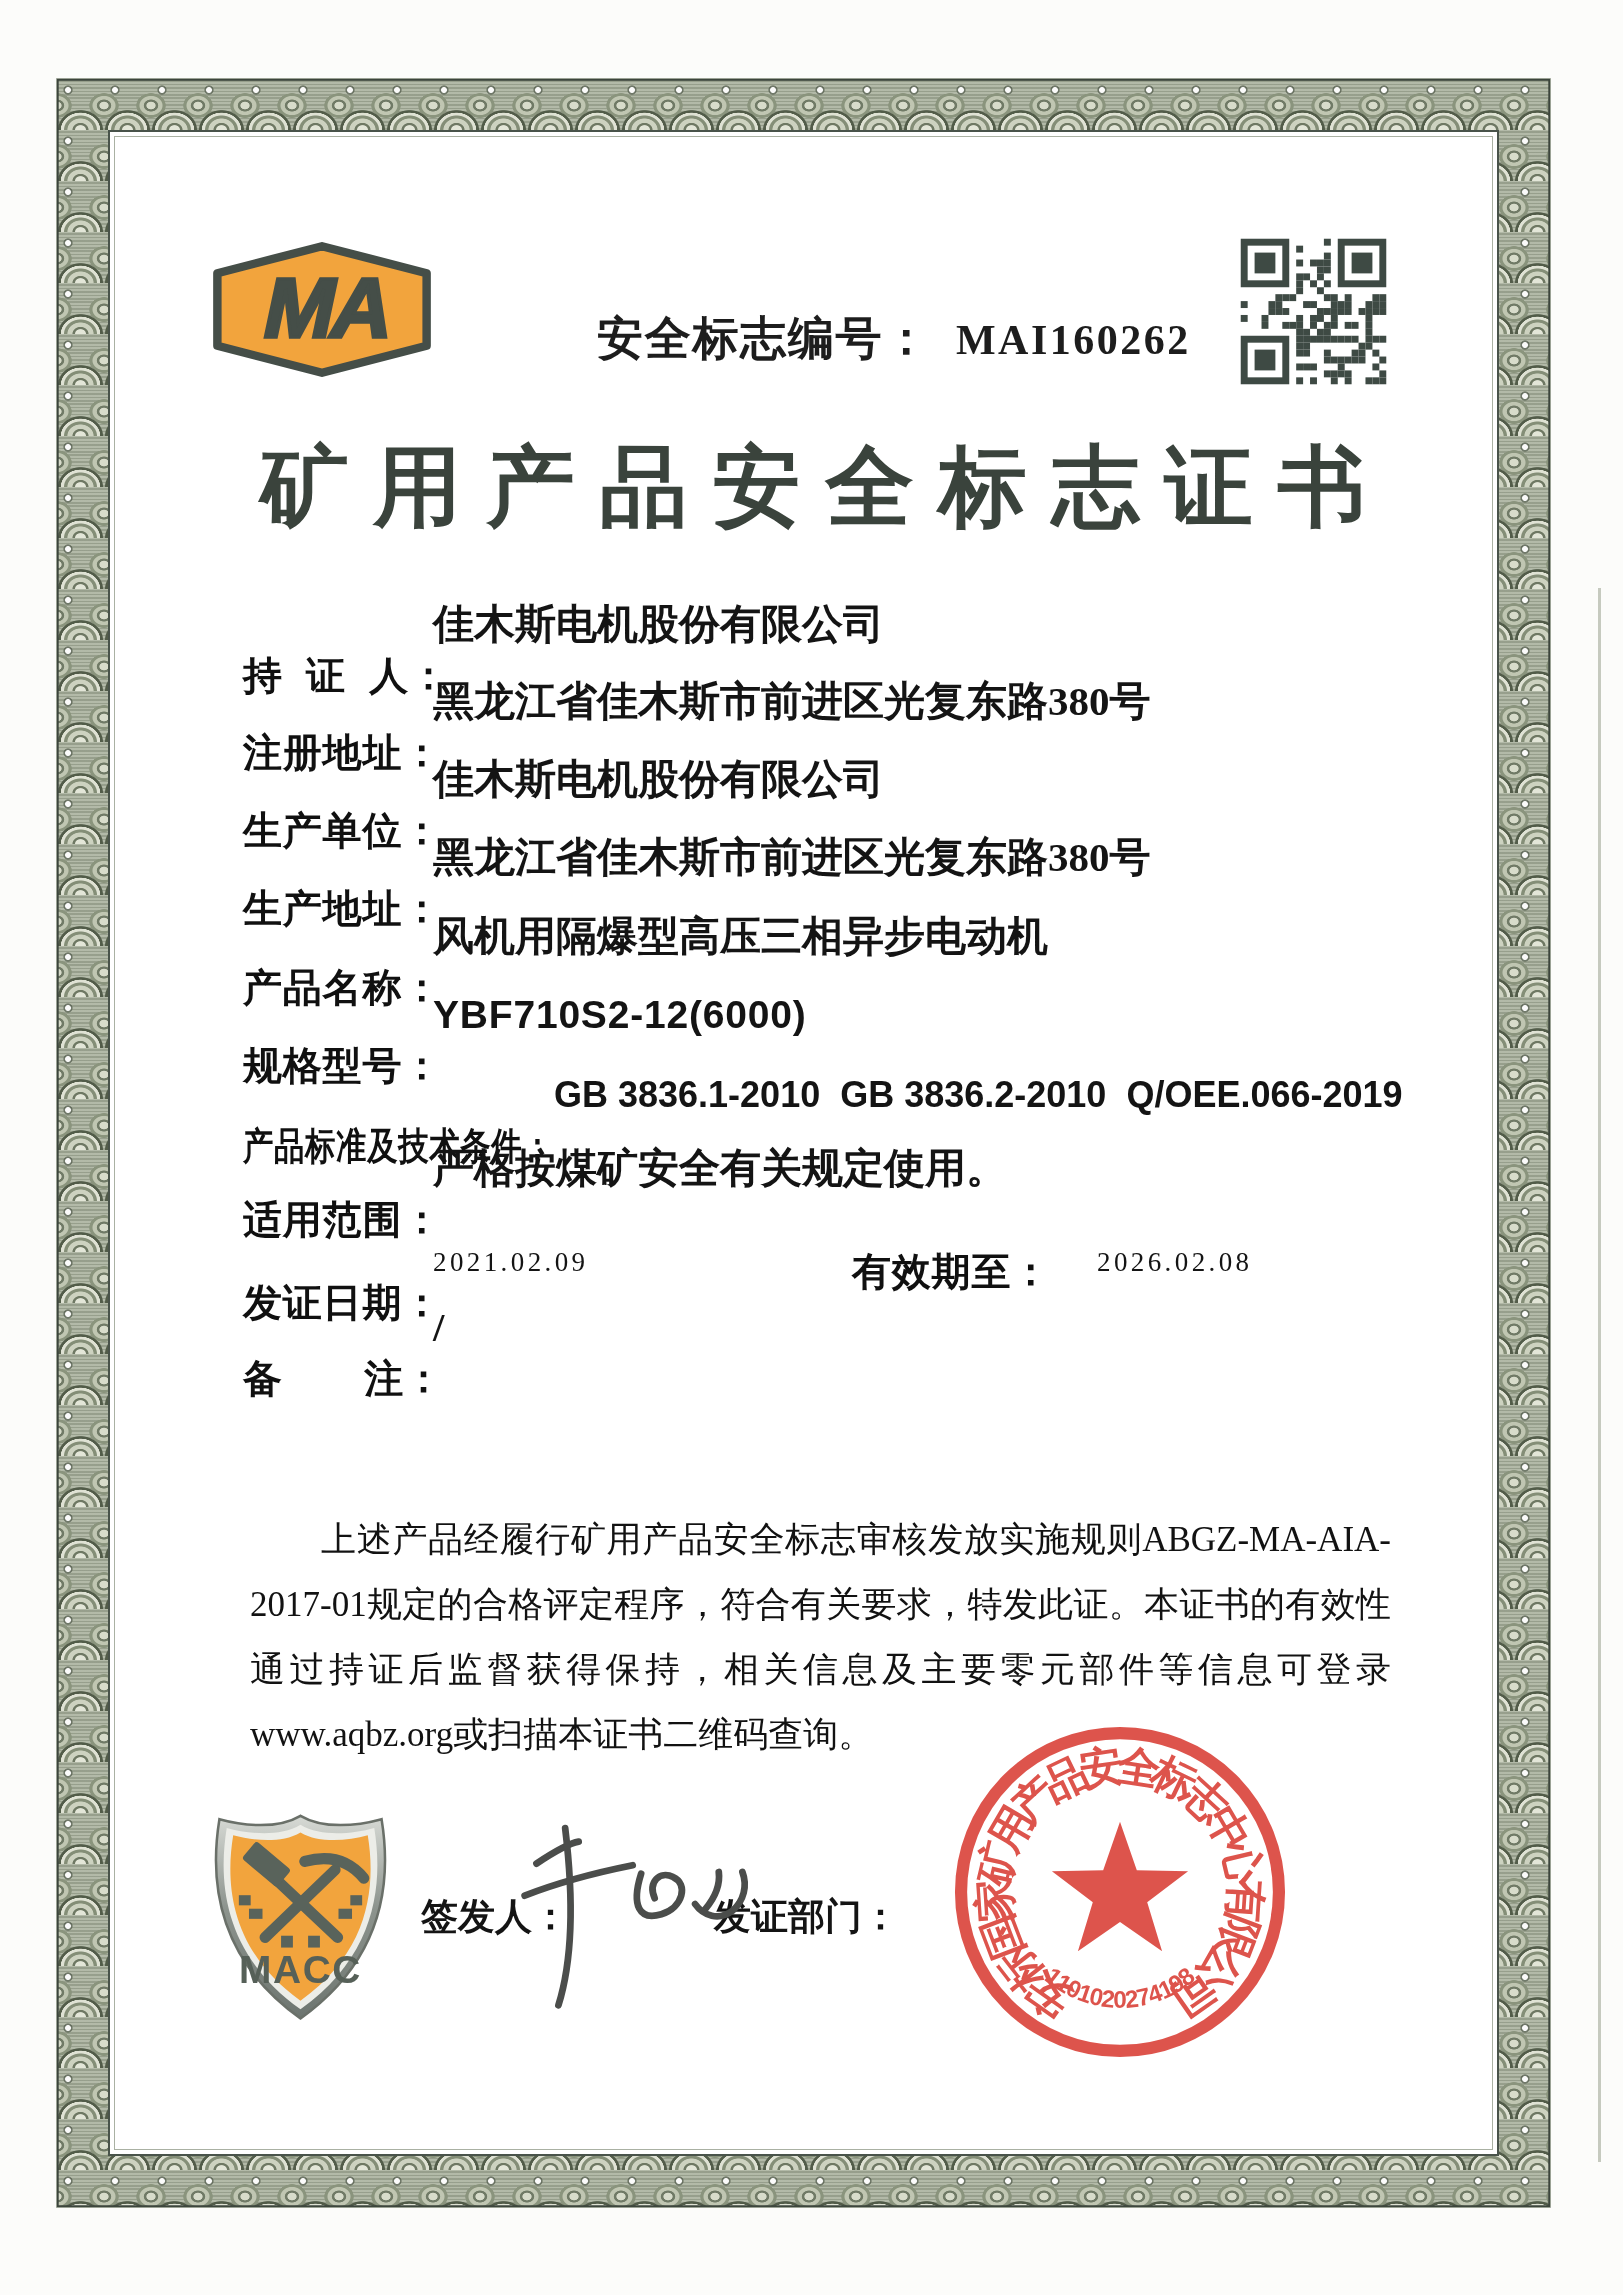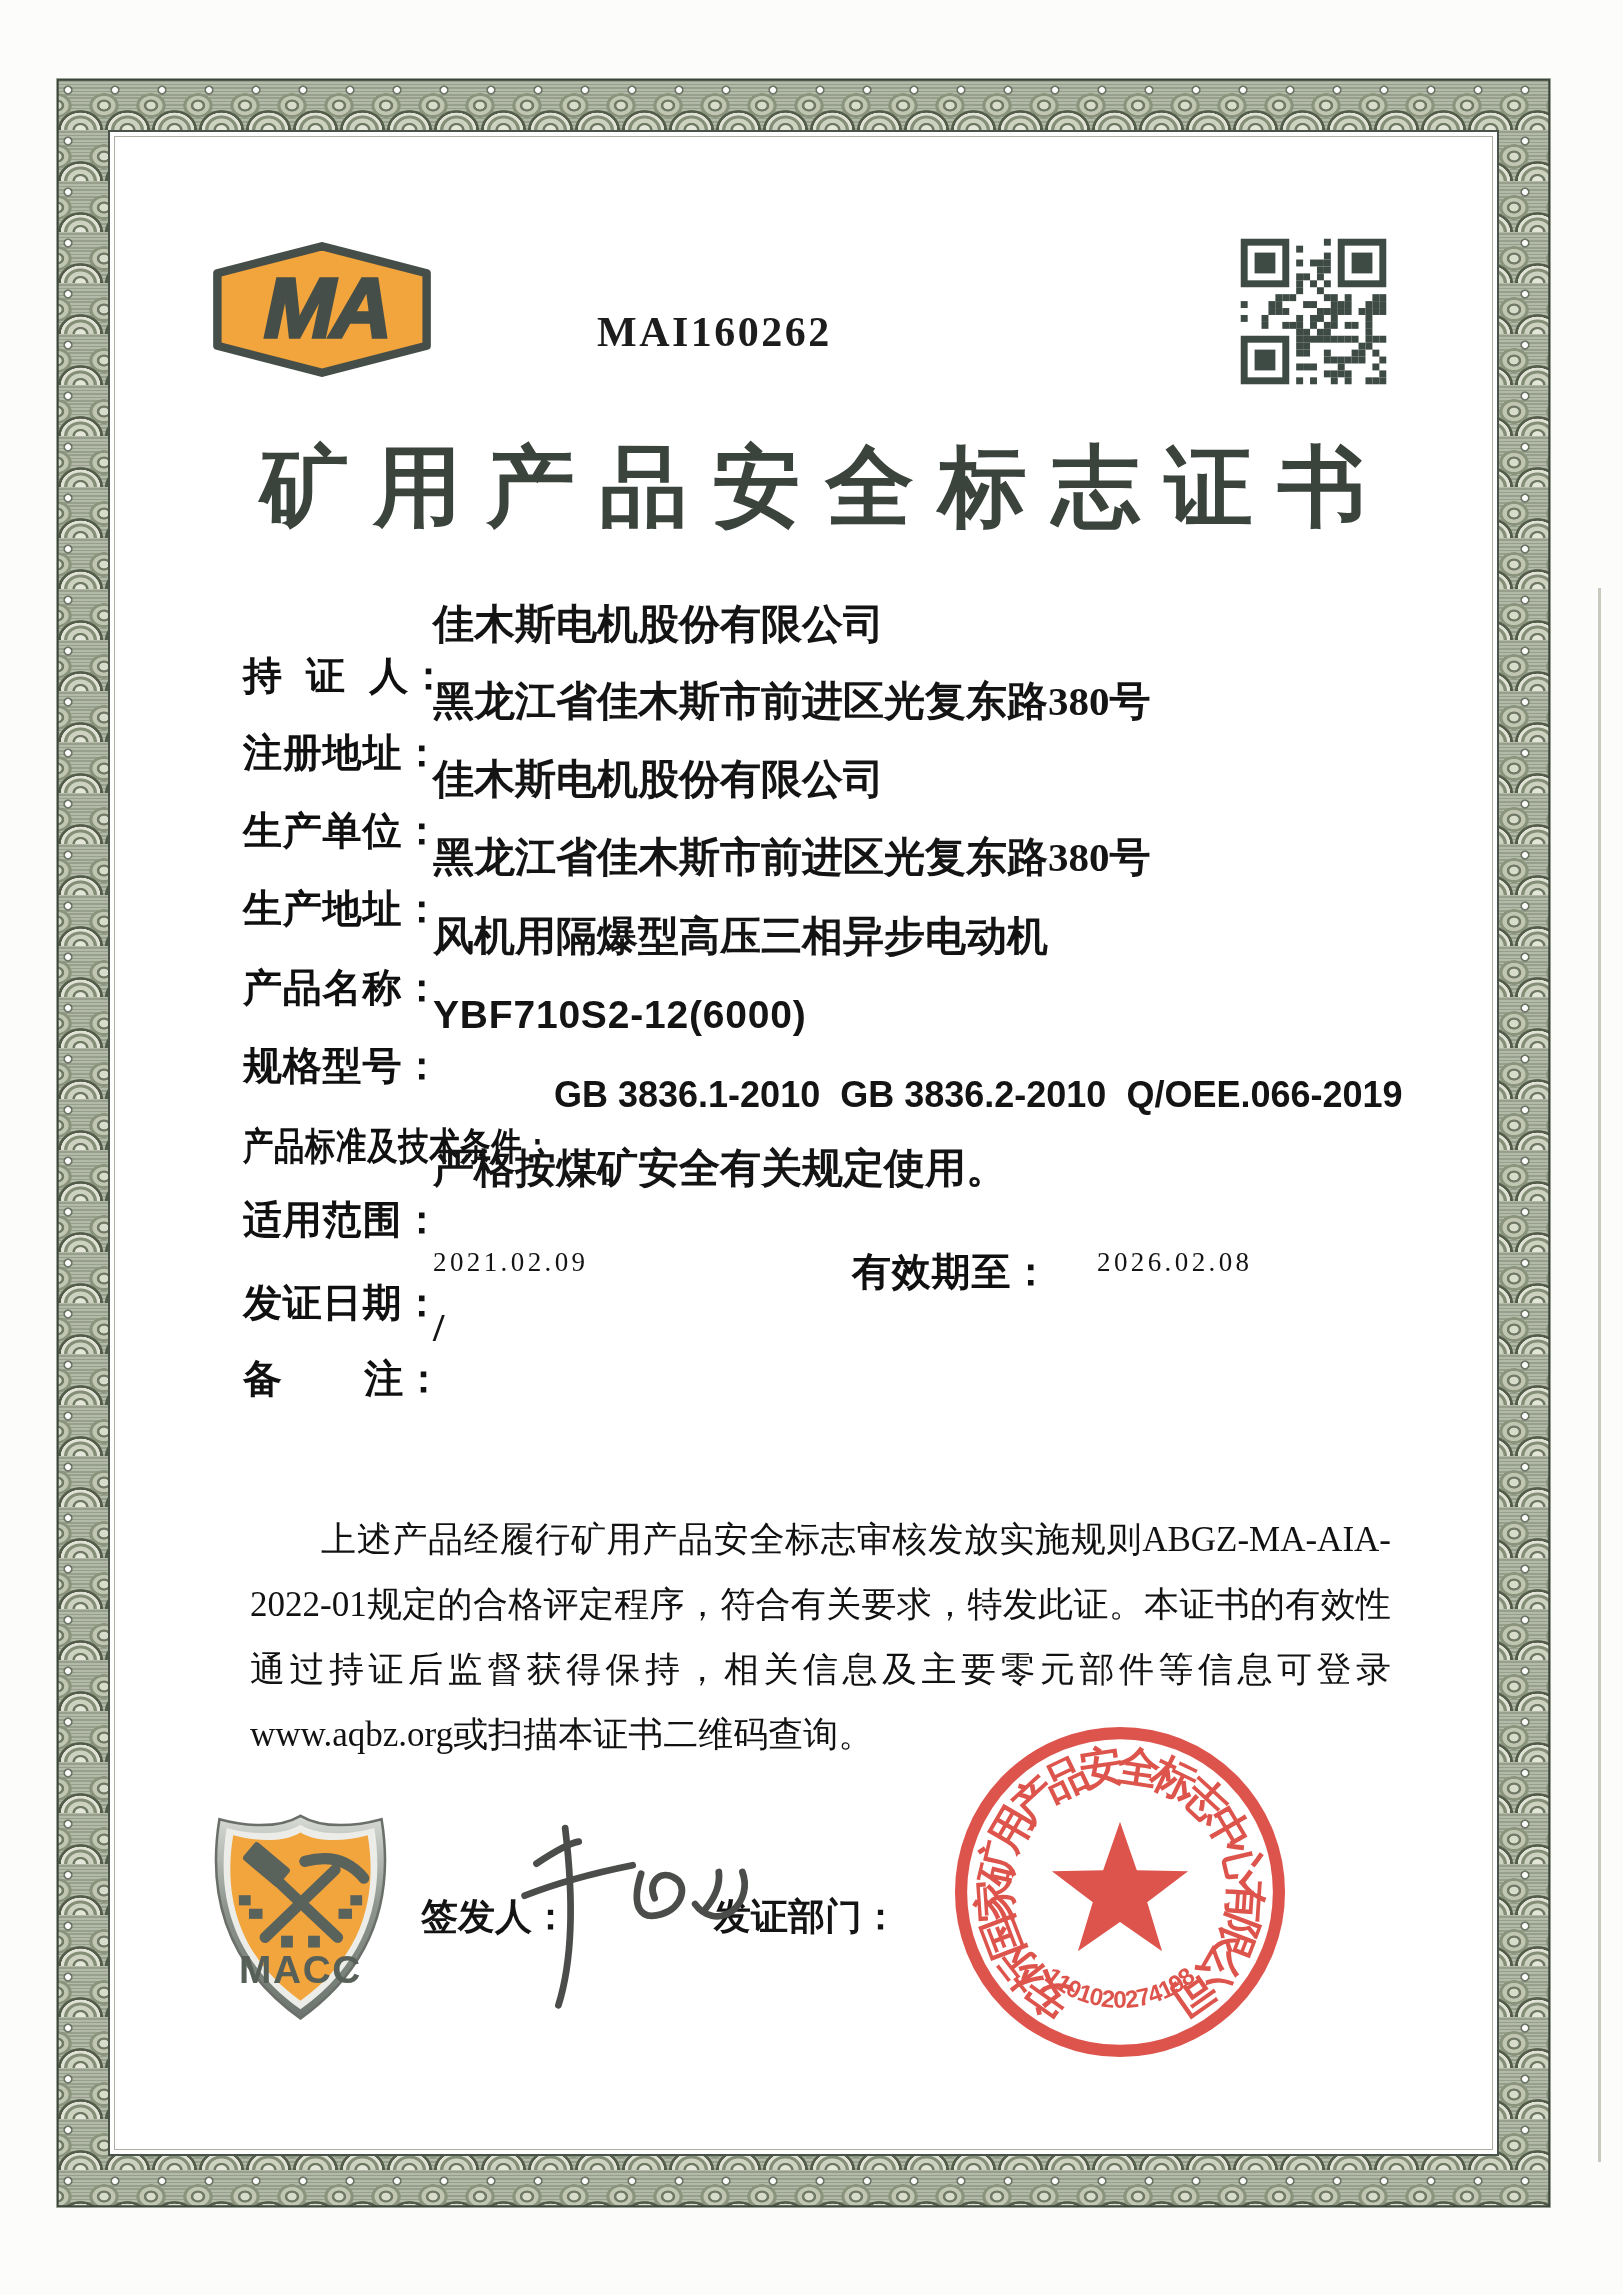--- a/index.html
+++ b/index.html
@@ -73,20 +73,21 @@
   <div class="abs ma-badge">
     <svg viewBox="0 0 262 160" width="222" height="135">
       <polygon points="131,5 255,37 255,123 131,155 7,123 7,37" fill="#F2A43D" stroke="#454E48" stroke-width="10" stroke-linejoin="round"></polygon>
       <g transform="translate(131,112)">
         <text transform="skewX(-12)" x="0" y="0" text-anchor="middle" font-family="Liberation Sans, sans-serif" font-size="100" font-weight="bold" fill="#454E48" stroke="#454E48" stroke-width="4" letter-spacing="-4">MA</text>
       </g>
     </svg>
   </div>
 
   <div class="abs serial">
+    <span class="lab">安全标志编号：</span>
     <span class="num">MAI160262</span>
   </div>
 
   <div class="abs qr">
     <svg id="qr-svg" viewBox="0 0 172 172" width="149" height="149">
         <rect width="172" height="172" fill="#fff"></rect>
         <rect x="2" y="2" width="56" height="56" fill="#3E4A44"></rect>
         <rect x="10" y="10" width="40" height="40" fill="#fff"></rect>
         <rect x="18" y="18" width="24" height="24" fill="#3E4A44"></rect>
         <rect x="114" y="2" width="56" height="56" fill="#3E4A44"></rect>
@@ -252,21 +253,21 @@
     <span class="lbl">发证日期：</span>
     <span class="val val-serif">2021.02.09</span>
     <span class="lbl lbl2">有效期至：</span>
     <span class="val val-serif val2">2026.02.08</span>
   </div>
   <div class="row" style="top:1302px">
     <span class="lbl">备       注：</span>
     <span class="val val-cn">/</span>
   </div>
 
-  <div class="abs para">上述产品经履行矿用产品安全标志审核发放实施规则ABGZ-MA-AIA-2022-01规定的合格评定程序，符合有关要求，特发此证。本证书的有效性通过持证后监督获得保持，相关信息及主要零元部件等信息可登录www.aqbz.org或扫描本证书二维码查询。</div>
+  <div class="abs para">上述产品经履行矿用产品安全标志审核发放实施规则ABGZ-MA-AIA-2017-01规定的合格评定程序，符合有关要求，特发此证。本证书的有效性通过持证后监督获得保持，相关信息及主要零元部件等信息可登录www.aqbz.org或扫描本证书二维码查询。</div>
 
   <div class="abs macc">
     <svg viewBox="0 0 238 258" width="201" height="218">
       <defs>
         <linearGradient id="shGrad" x1="0" y1="0" x2="0" y2="1">
           <stop offset="0" stop-color="#d7dad5"></stop>
             <stop offset=".45" stop-color="#8d948e"></stop>
             <stop offset="1" stop-color="#6d7570"></stop>
         </linearGradient>
       </defs>

